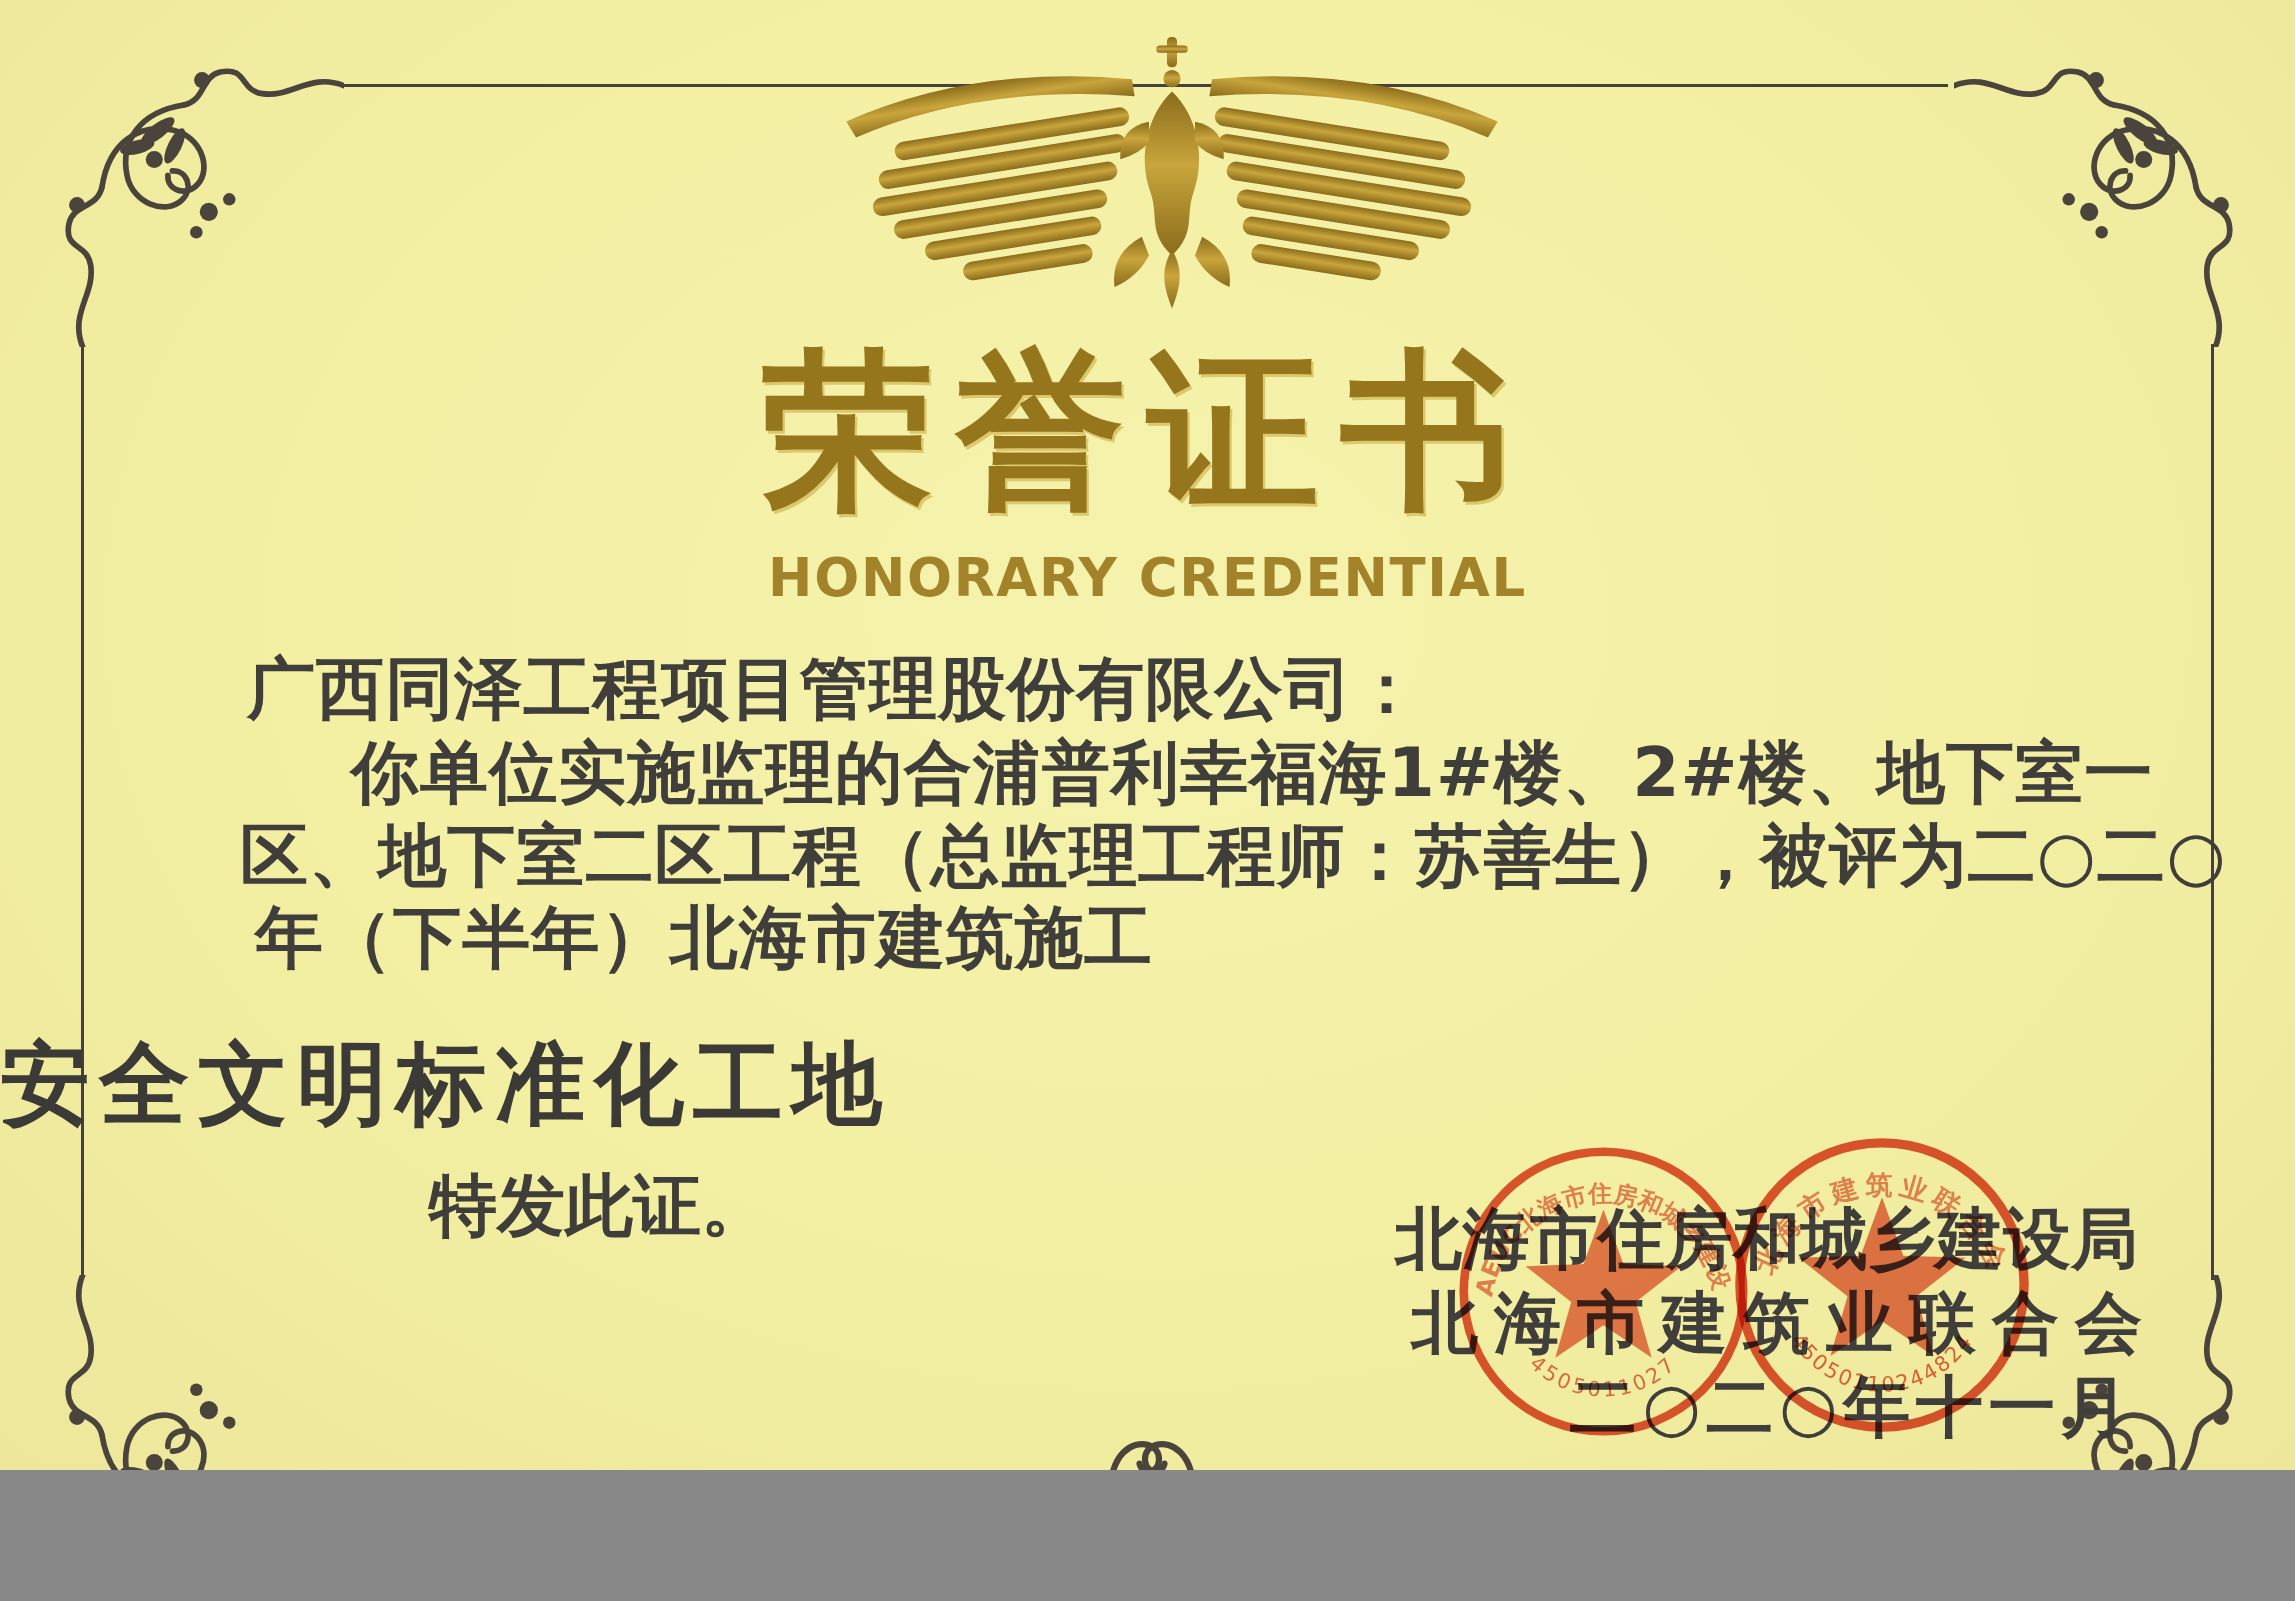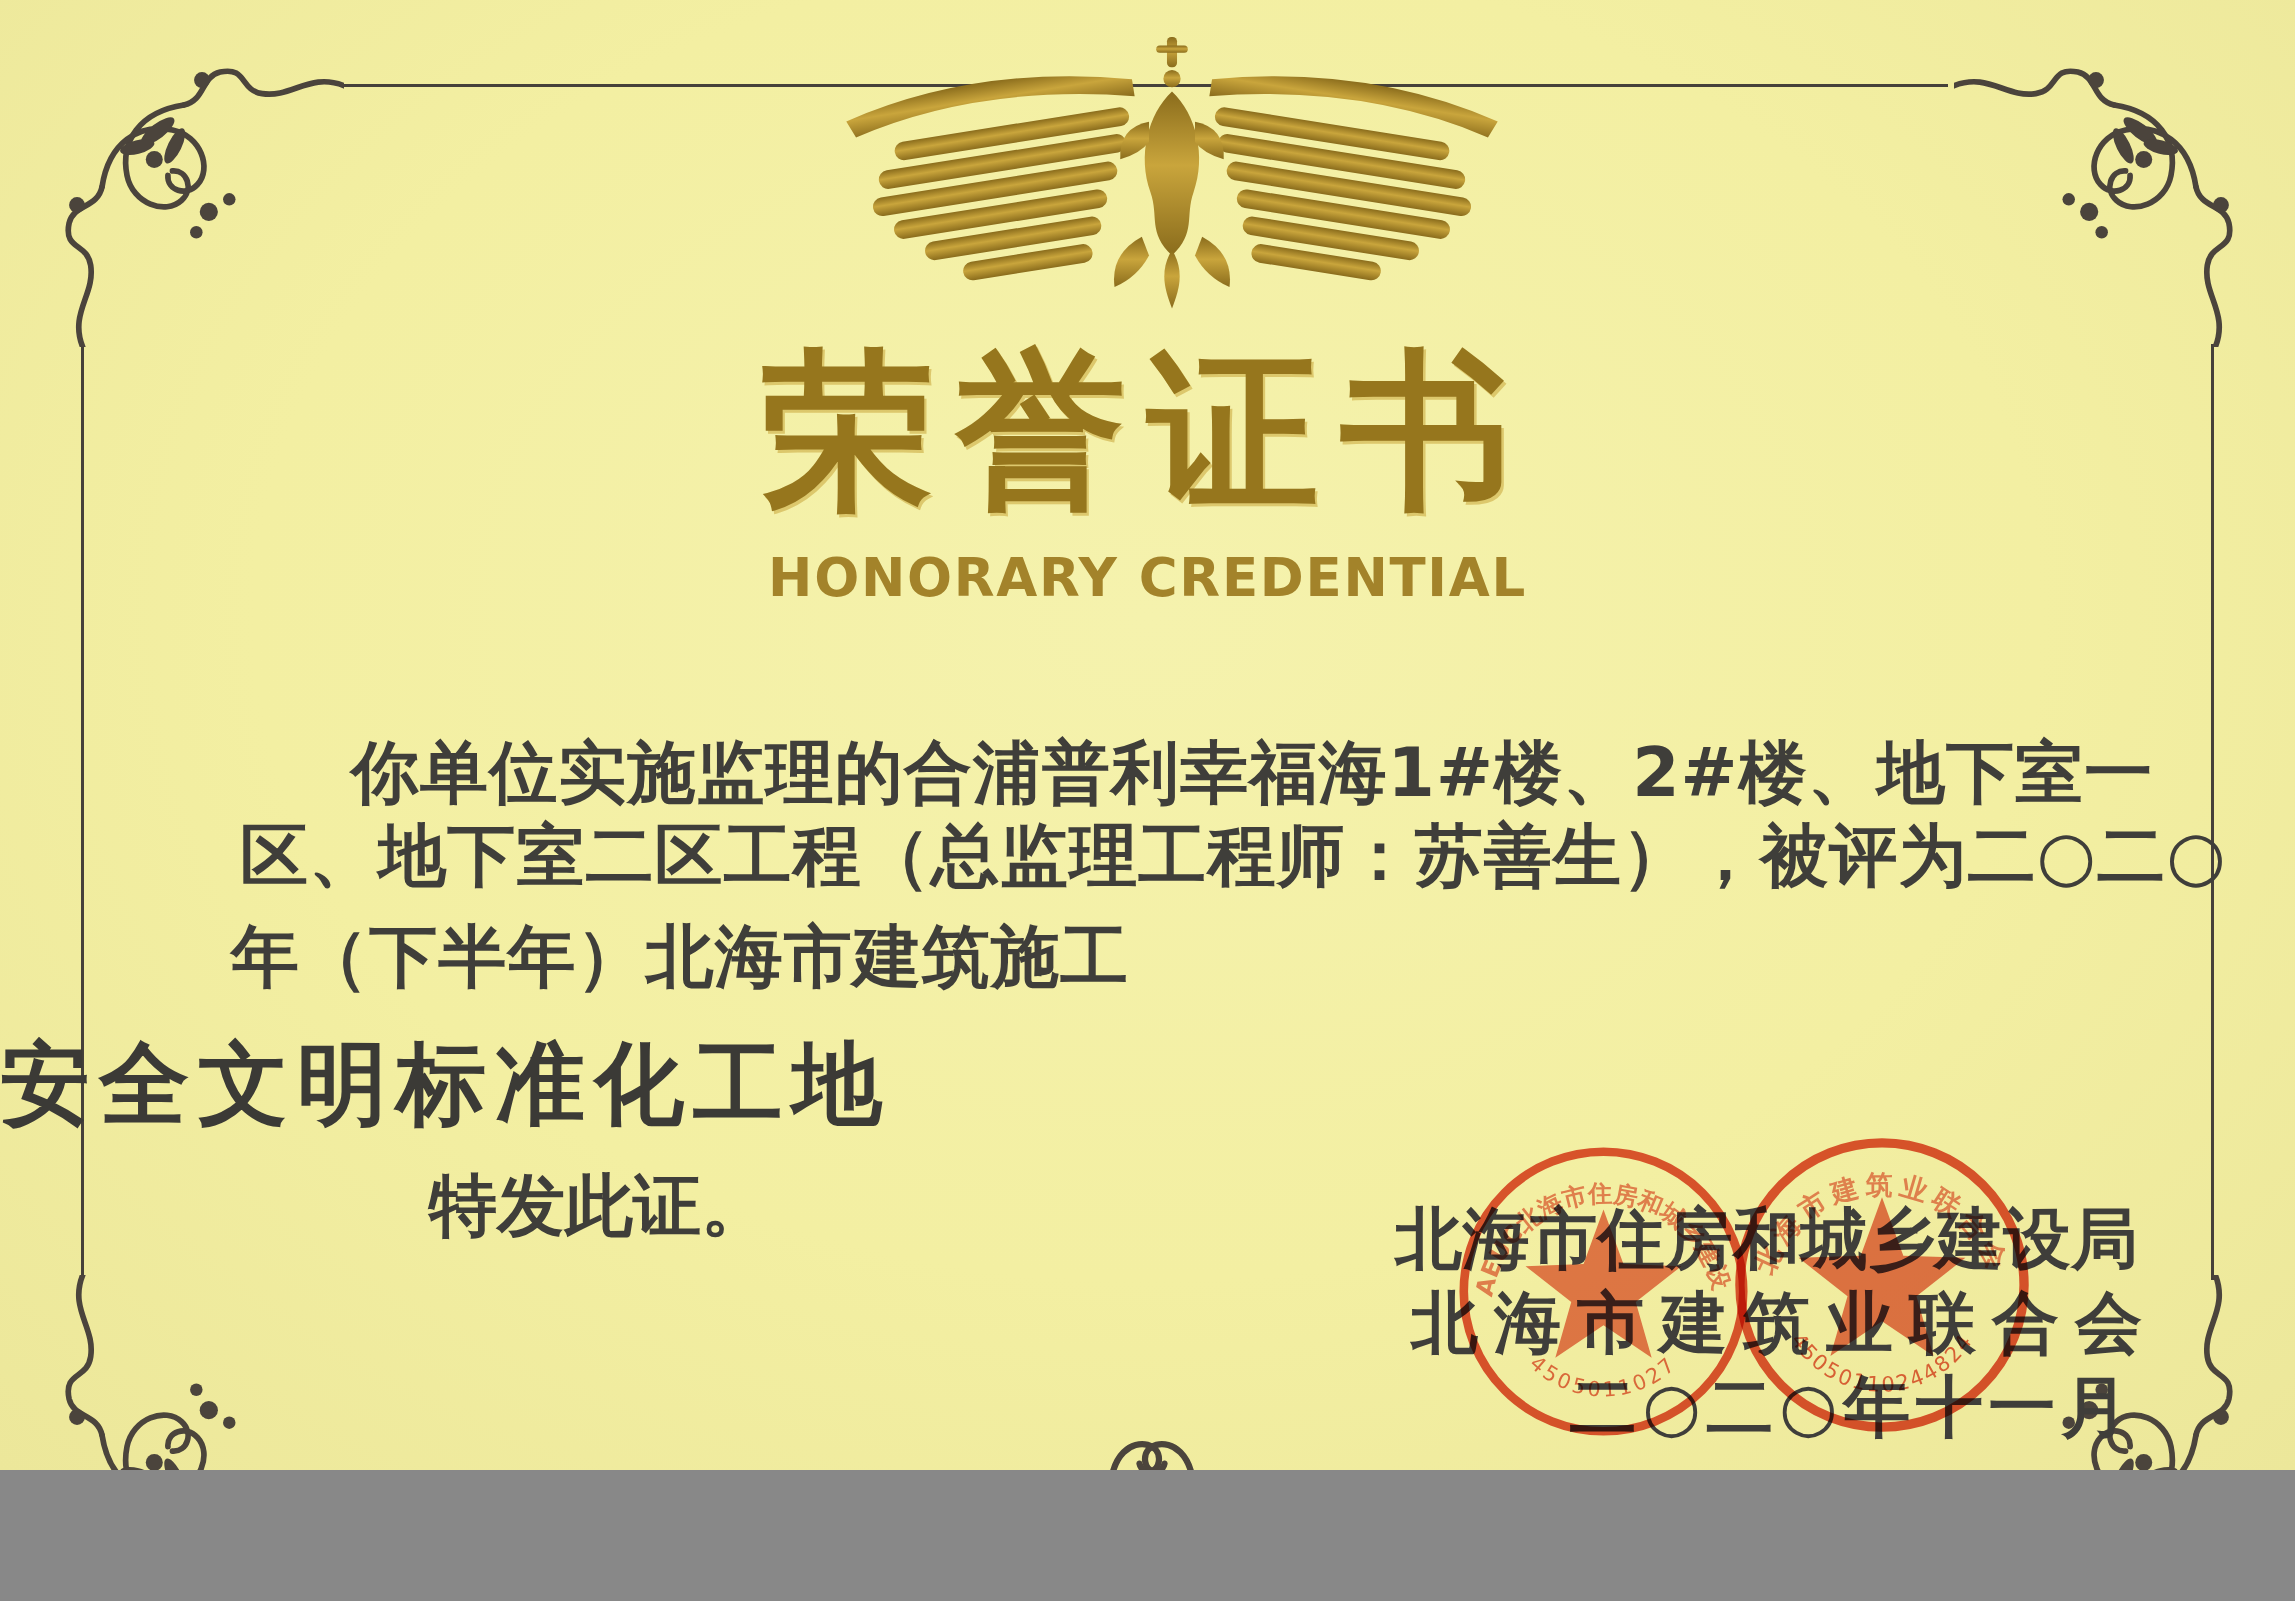--- a/index.html
+++ b/index.html
@@ -37,21 +37,21 @@
     font-size:53px;font-weight:700;letter-spacing:1.7px;color:#a3832a;
     white-space:nowrap;
   }
   .bodyline{
     position:absolute;font-size:68px;font-weight:700;color:#3f3e3a;
     white-space:nowrap;line-height:1;letter-spacing:1.1px;
   }
   .l1{left:247px;top:655px;}
   .l2{left:351px;top:739px;}
   .l3{left:240px;top:822px;}
-  .l4{left:231px;top:904px;margin-top:19px;}
+  .l4{left:255px;top:904px;}
   .award{
     position:absolute;left:0;right:0;top:1024px;
     font-size:90px;font-weight:700;letter-spacing:9px;color:#3b3a36;
     white-space:nowrap;
   }
   .closing{position:absolute;left:429px;top:1161px;font-size:68px;font-weight:700;color:#3f3e3a;}
   .issuers{position:absolute;left:1395px;top:1206px;width:739px;text-align:right;color:#3f3e3a;}
   .issuers div{font-size:67px;font-weight:700;line-height:1;white-space:nowrap;}
   .iss1{letter-spacing:0.6px;margin-bottom:17px;}
   .iss2{letter-spacing:16px;text-indent:16px;margin-bottom:17px;}
@@ -148,20 +148,21 @@
       <path d="M532 118 q42 8 40 52 q-28 -8 -40 -24 Z"></path>
       <path d="M458 278 q-44 24 -38 70 q32 -14 48 -44 Z"></path>
       <path d="M542 278 q44 24 38 70 q-32 -14 -48 -44 Z"></path>
       <path d="M500 296 C482 326 490 352 500 378 C510 352 518 326 500 296 Z"></path>
     </g>
   </svg>
 
   <div class="title">荣誉证书</div>
   <div class="subtitle">HONORARY CREDENTIAL</div>
 
+  <div class="bodyline l1">广西同泽工程项目管理股份有限公司：</div>
   <div class="bodyline l2">你单位实施监理的合浦普利幸福海1#楼、2#楼、地下室一</div>
   <div class="bodyline l3">区、地下室二区工程（总监理工程师：苏善生），被评为二○二○</div>
   <div class="bodyline l4">年（下半年）北海市建筑施工</div>
 
   <div class="award">安全文明标准化工地</div>
   <div class="closing">特发此证。</div>
 
   <div class="issuers">
     <div class="iss1">北海市住房和城乡建设局</div>
     <div class="iss2">北海市建筑业联合会</div>

